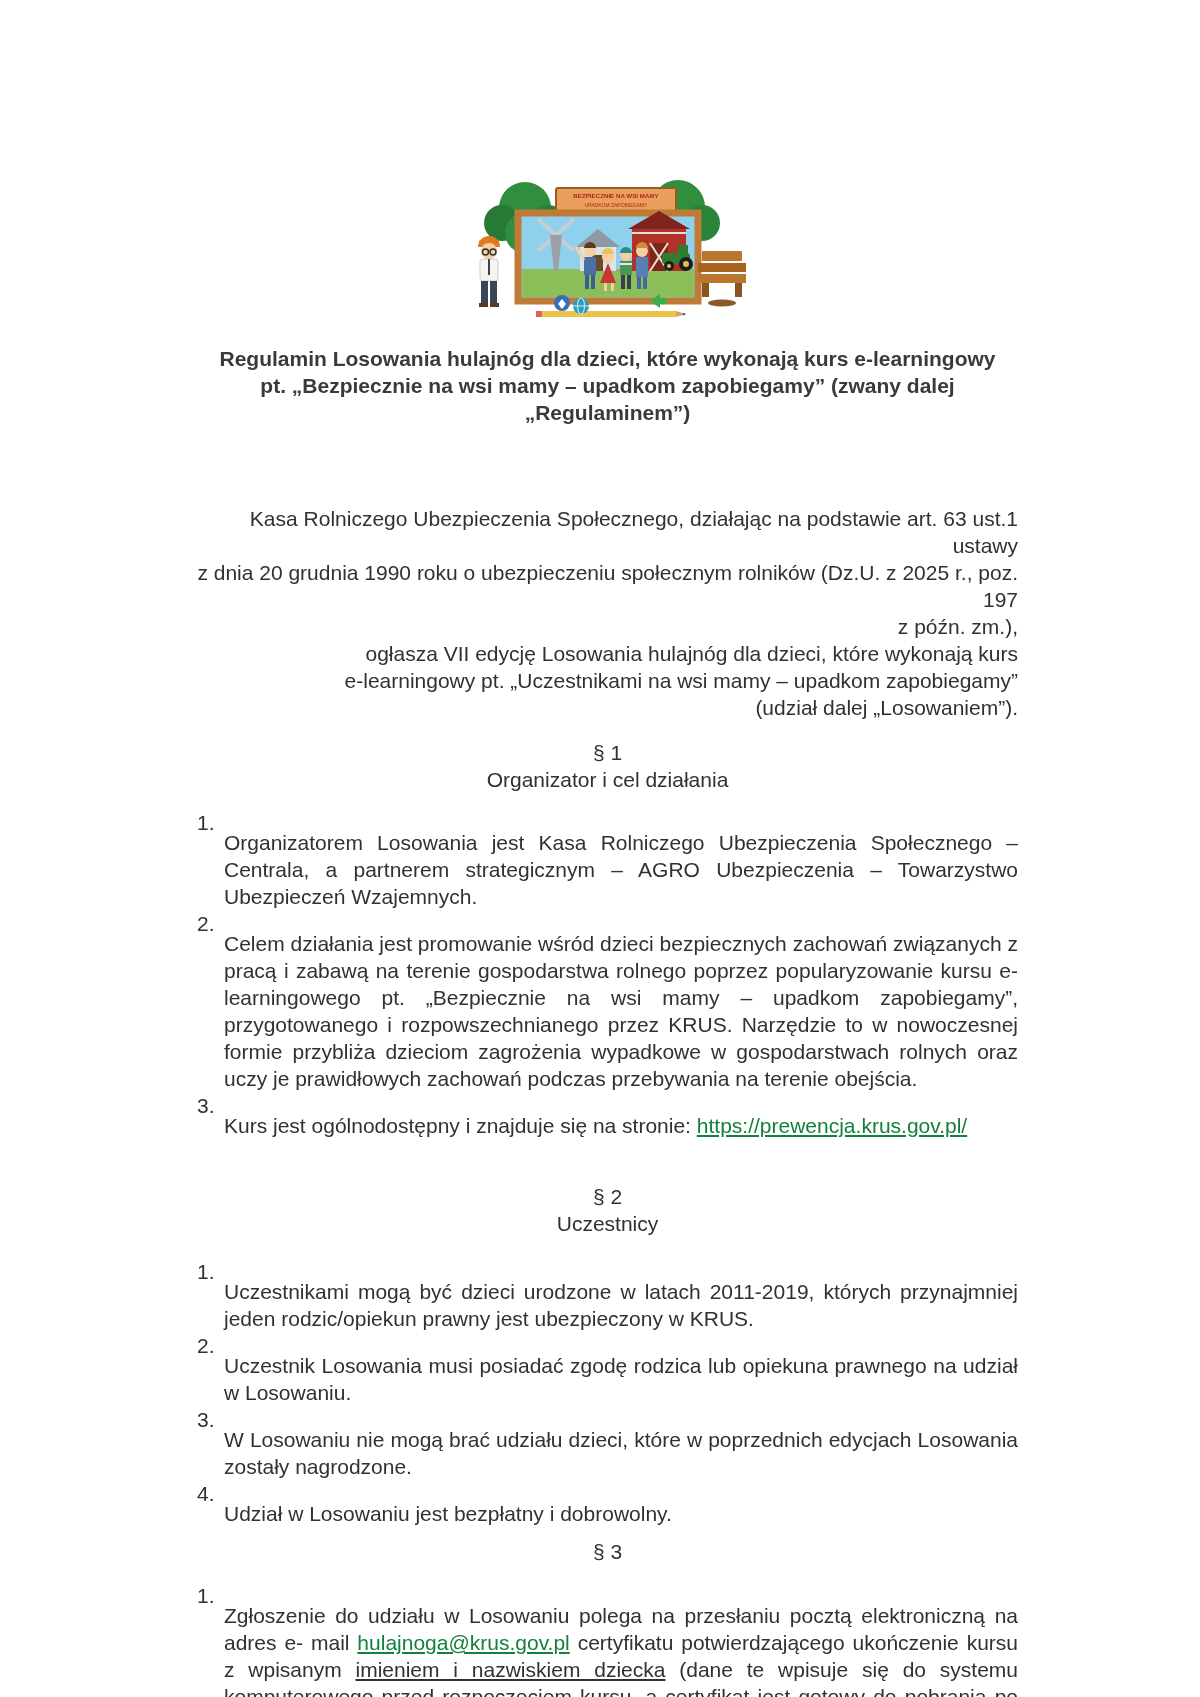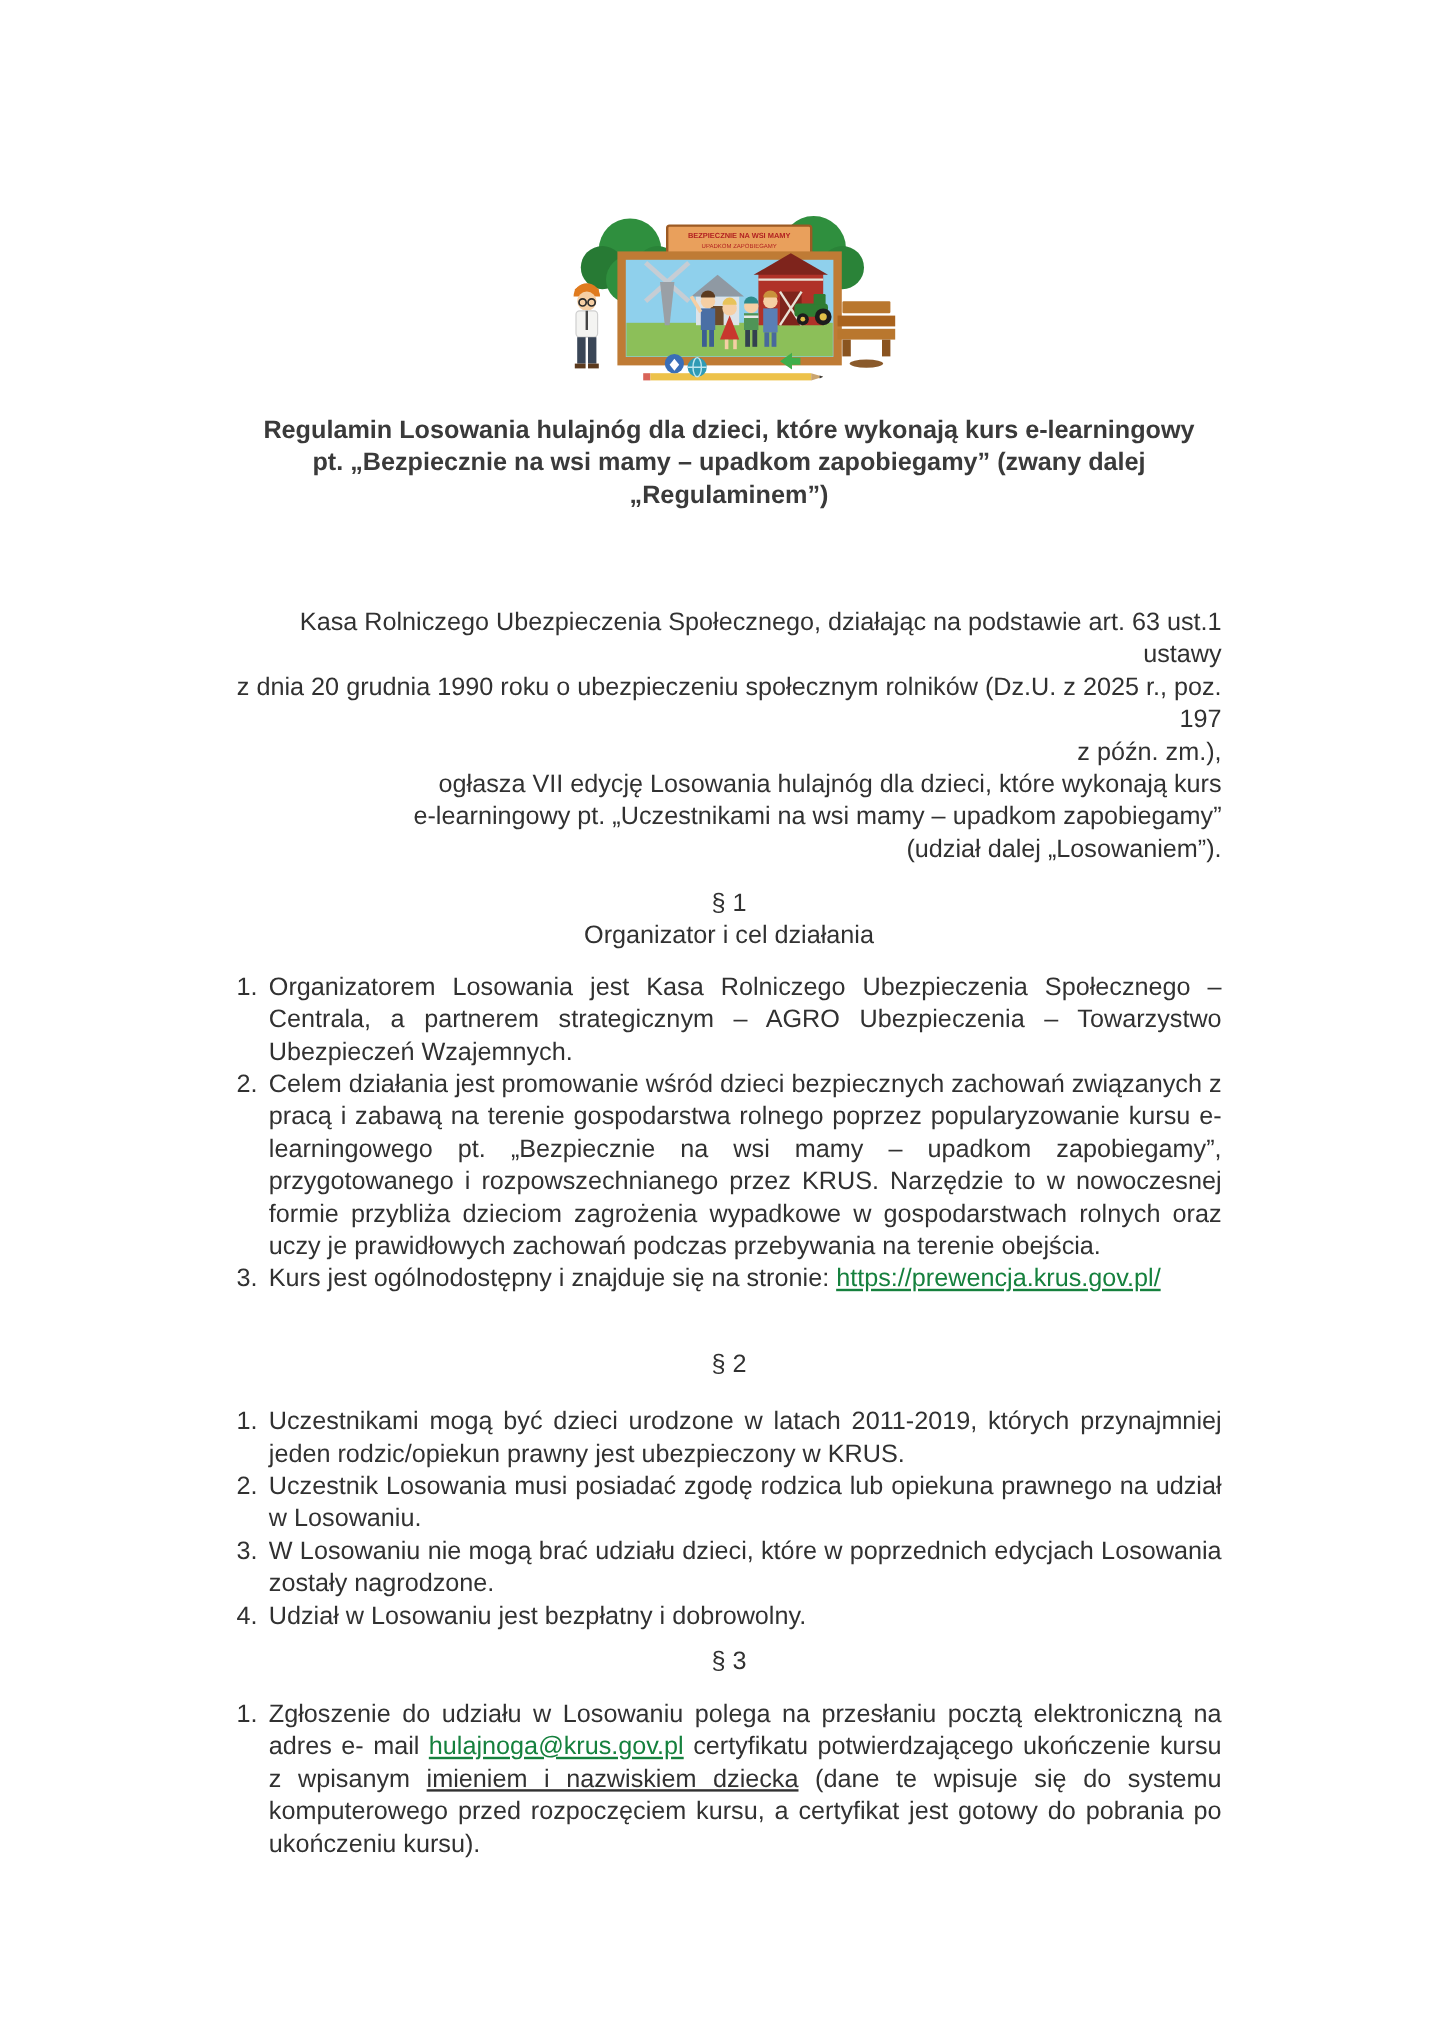--- a/index.html
+++ b/index.html
@@ -17,21 +17,21 @@
   .intro { margin-top: 79px; text-align: right; }
   .sec-head { text-align: center; }
   .sec1 .sec-head { margin-top: 18px; }
   .sec1 .list { margin-top: 16px; }
   .sec2 .sec-head { margin-top: 44px; }
   .sec2 .list { margin-top: 21px; }
   .sec3 .sec-head { margin-top: 11px; }
   .sec3 .list { margin-top: 17px; }
   .li { display: flex; }
   .li .num { flex: 0 0 27px; }
-  .li .txt { flex: 1 1 auto; text-align: justify; }
+  .li .txt { flex: 1 1 auto; text-align: justify; margin-top: 20px; }
   a.link { color: #15803d; text-decoration: underline; cursor: pointer; }
   .u { text-decoration: underline; }
 </style>
 </head>
 <body>
 
 <div class="page">
 
   <div class="logo-wrap">
     <svg width="300" height="168" viewBox="0 0 300 168">
@@ -202,20 +202,21 @@
         <div class="li">
           <span class="num">3.</span>
           <span class="txt"><span>Kurs jest ogólnodostępny i znajduje się na stronie: </span><a class="link">https://prewencja.krus.gov.pl/</a></span>
         </div>
       </div>
     </section>
 
     <section class="sec2">
       <div class="sec-head">
         <div>§ 2</div>
+        <div>Uczestnicy</div>
       </div>
       <div class="list">
         <div class="li">
           <span class="num">1.</span>
           <span class="txt">Uczestnikami mogą być dzieci urodzone w latach 2011-2019, których przynajmniej jeden rodzic/opiekun prawny jest ubezpieczony w KRUS.</span>
         </div>
         <div class="li">
           <span class="num">2.</span>
           <span class="txt">Uczestnik Losowania musi posiadać zgodę rodzica lub opiekuna prawnego na udział w Losowaniu.</span>
         </div>

